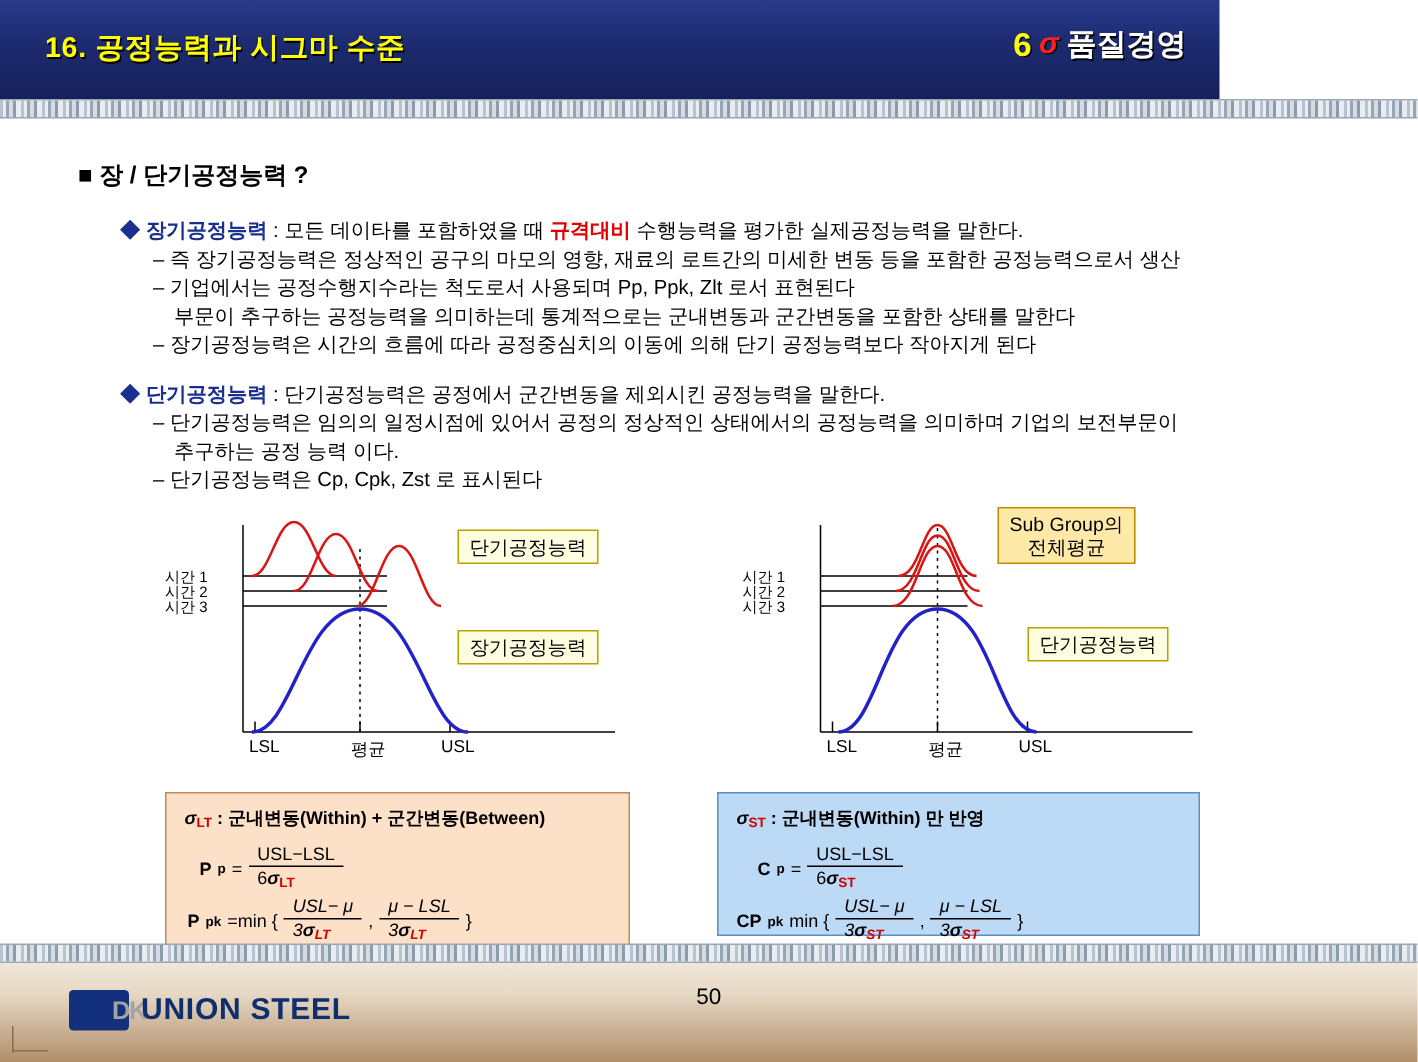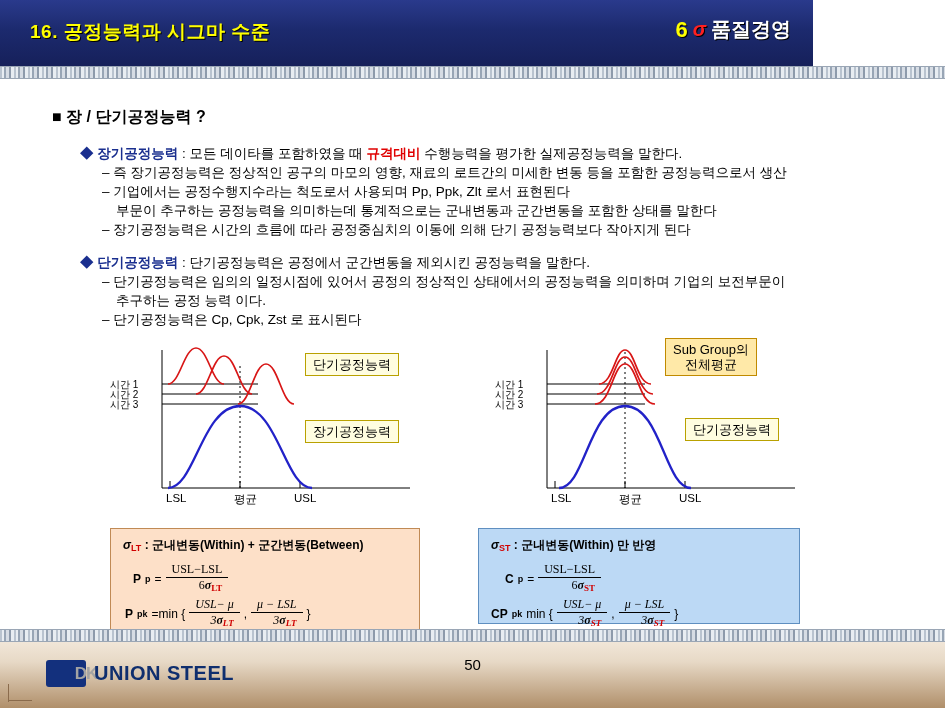--- a/index.html
+++ b/index.html
@@ -112,21 +112,21 @@
     left:110px; top:528px; width:310px; height:117px;
     background:#fde0c8; border:1px solid #c08a55;
   }
   .fbox-right {
     left:478px; top:528px; width:322px; height:96px;
     background:#bcd9f5; border:1px solid #5f8fc0;
   }
   .f-title { position:absolute; left:12px; top:8px; font-size:12px; font-weight:bold; }
   .sym { font-weight:bold; font-style:italic; }
   .sub-red { color:#d00000; font-size:9px; vertical-align:-2px; font-weight:bold; }
-  .frac { display:inline-block; text-align:right; vertical-align:middle;font-family:Liberation Serif, serif; }
+  .frac { display:inline-block; text-align:left; vertical-align:middle; }
   .frac .num { border-bottom:1px solid #000; padding:0 6px; display:block; line-height:15px; }
   .frac .den { padding:0 6px; display:block; line-height:15px; }
   .eqrow { position:absolute; display:flex; align-items:center; gap:4px; }
   .ital { font-style:italic; }
 
   svg { display:block; }
 </style>
 </head>
 <body>
 

